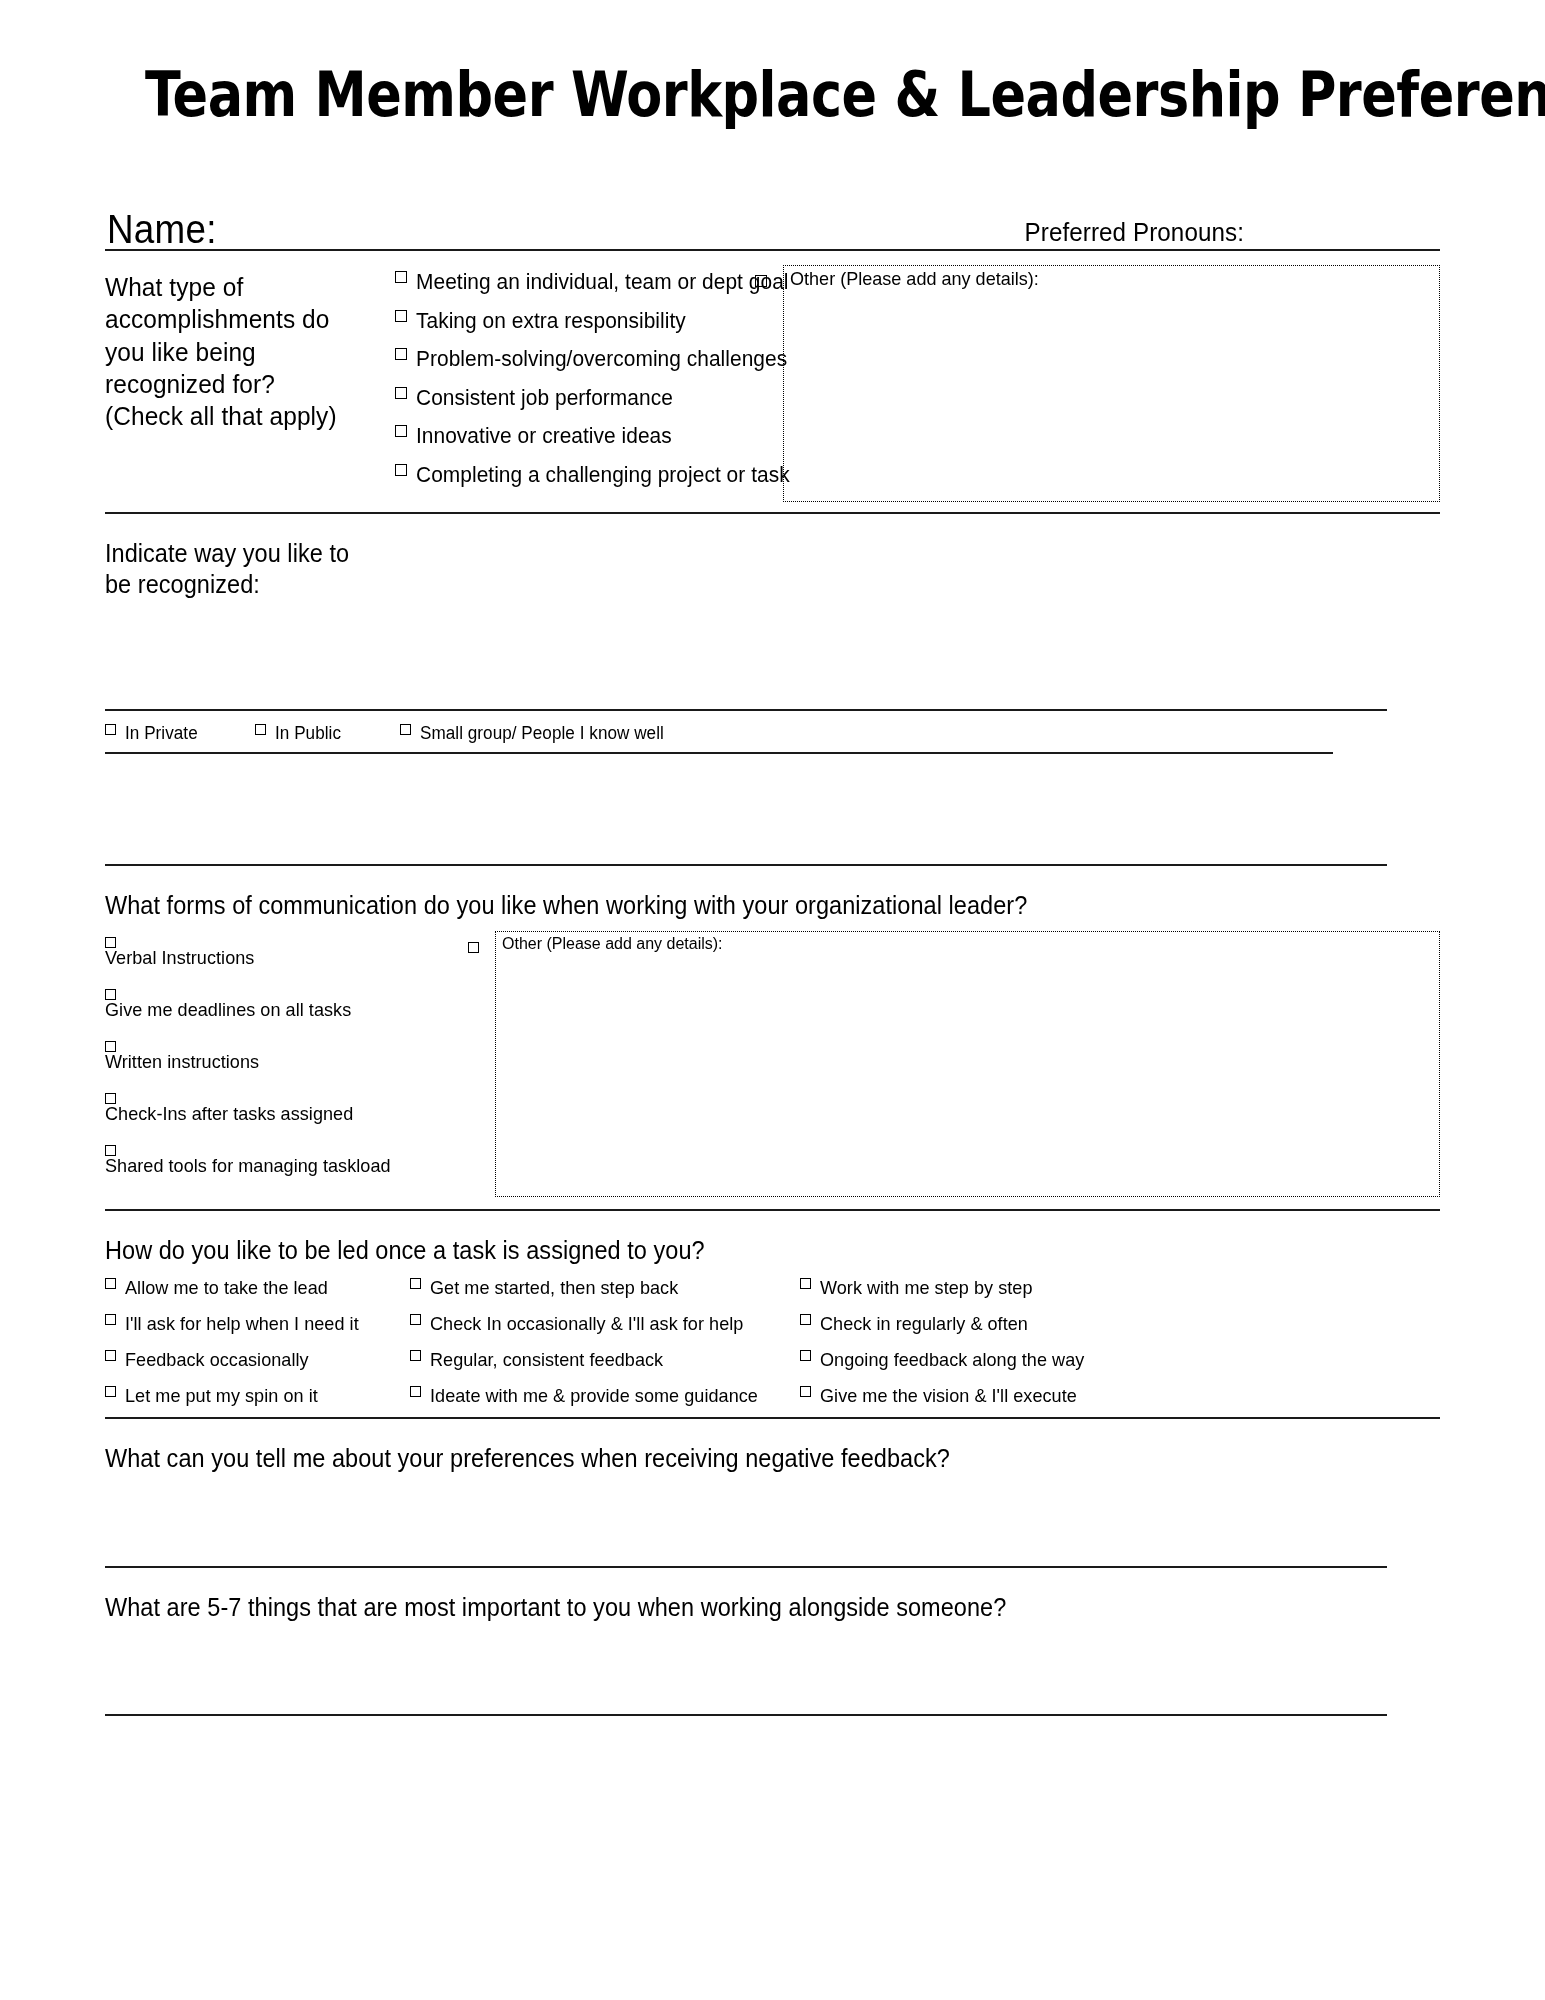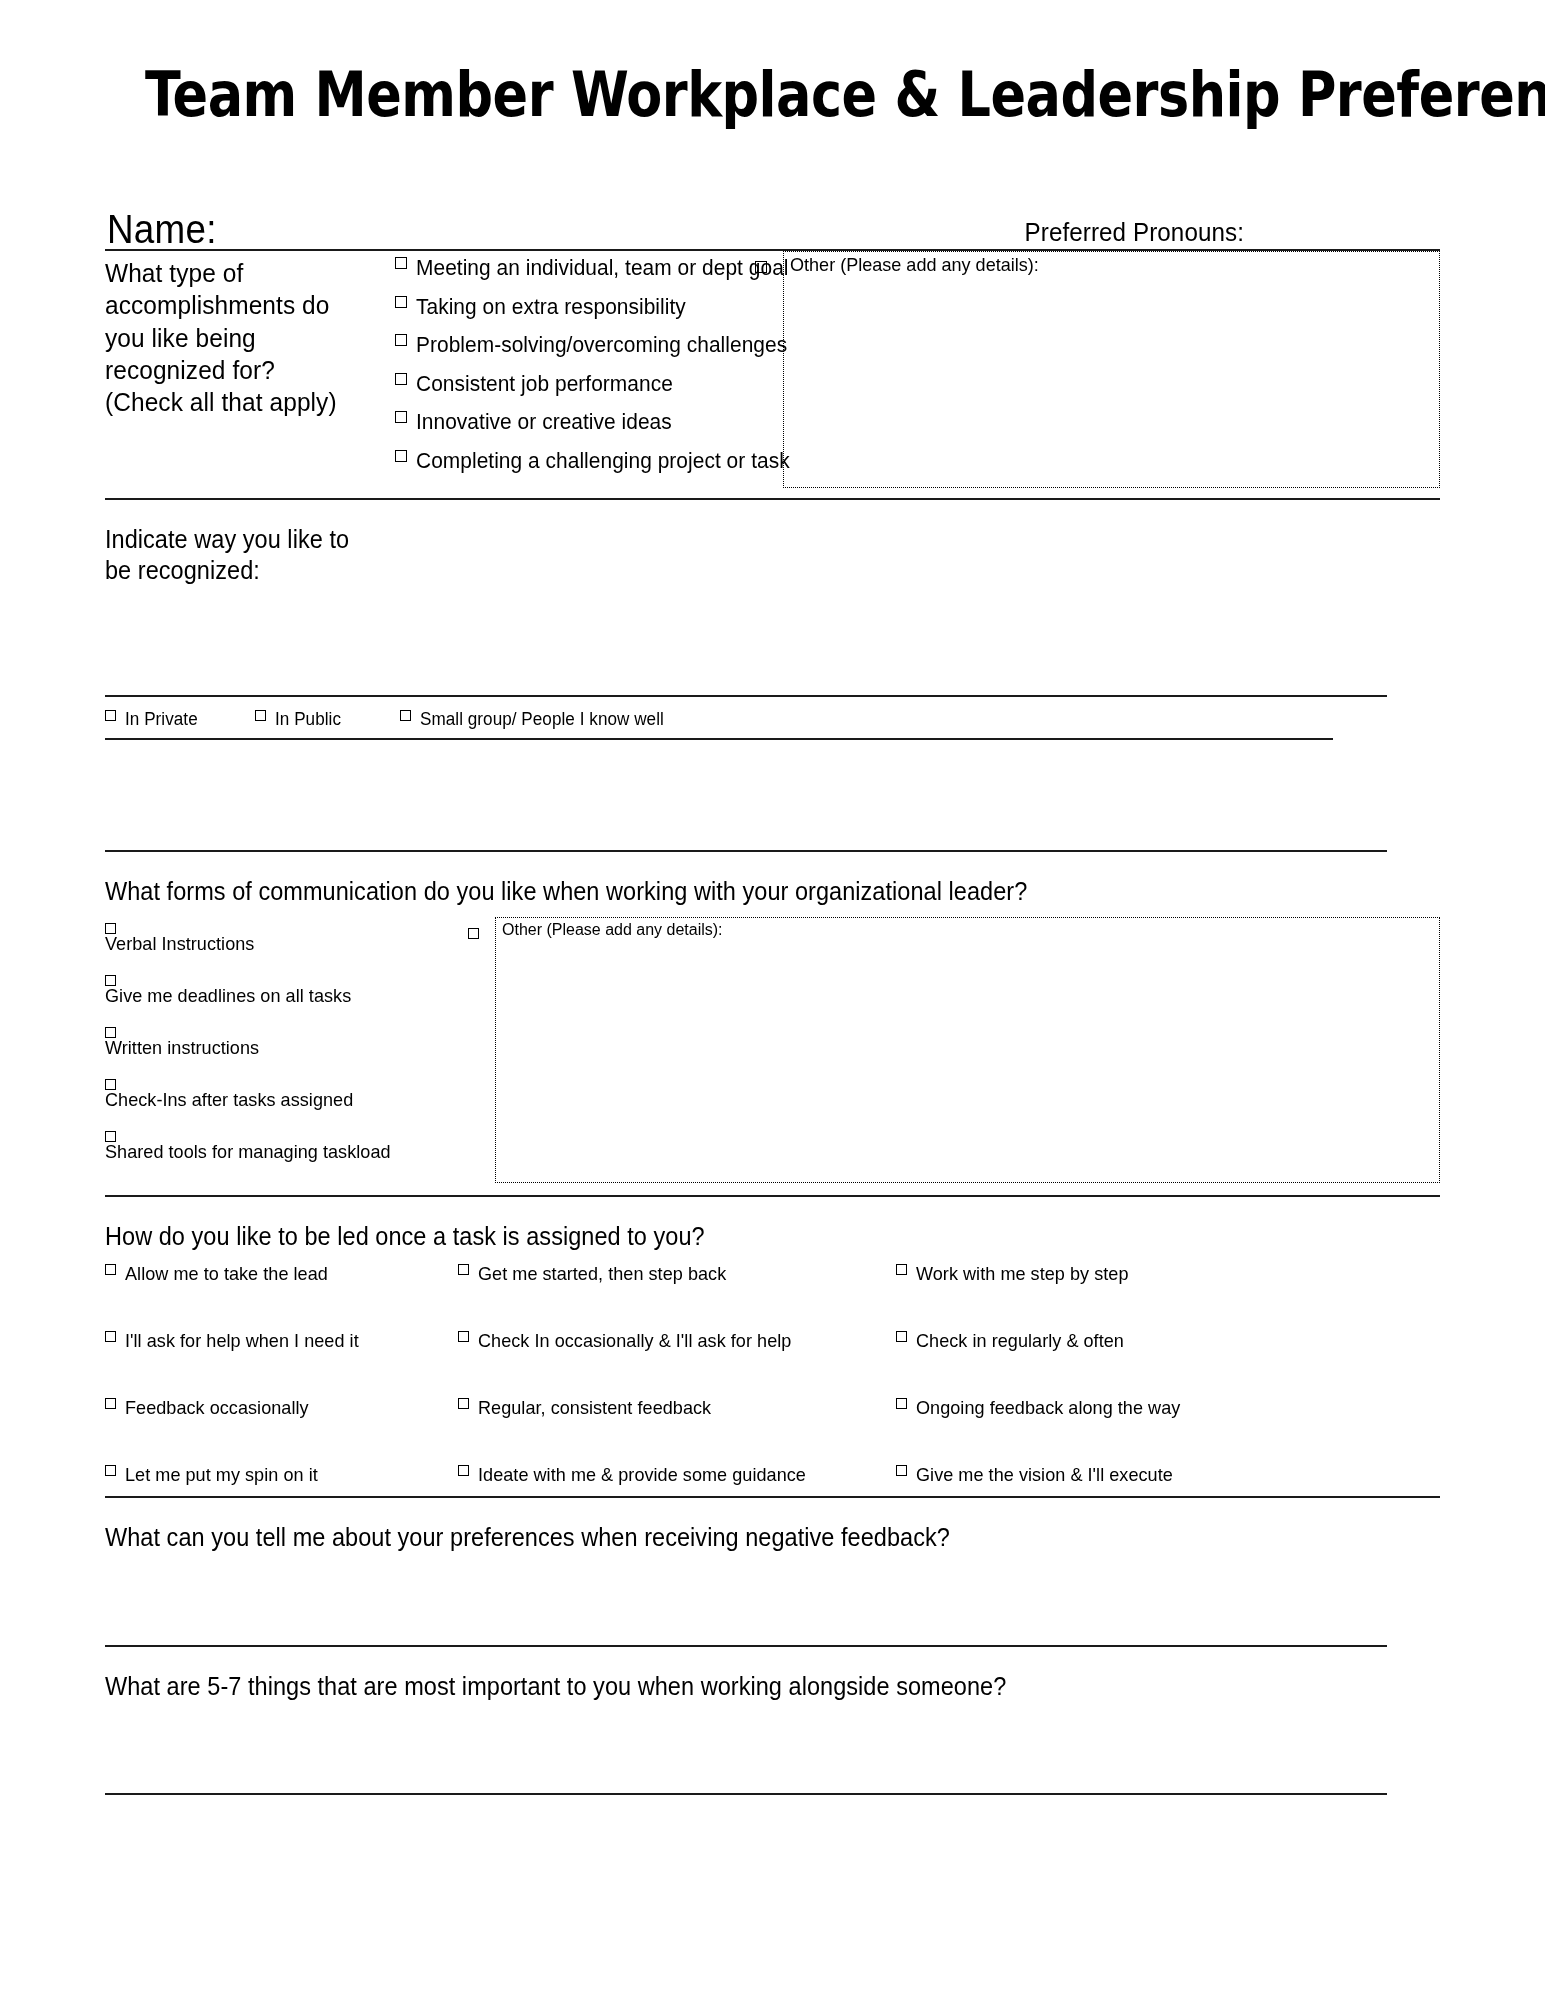--- a/index.html
+++ b/index.html
@@ -112,20 +112,21 @@
   }
   .chk-item .lbl {
     transform: scaleX(0.95);
     transform-origin: left top;
   }
 
   
   .q1 {
     position: relative;
     display: flex;
+    padding-top: 14px;
     padding-bottom: 10px;
     min-height: 196px;
     box-sizing: border-box;
   }
   .q1-prompt {
     width: 290px;
     flex: 0 0 290px;
     font-size: 26px;
     line-height: 1.24;
     letter-spacing: 0.1px;
@@ -225,21 +226,20 @@
     padding: 3px 6px;
   }
 
   
   .led-grid {
     display: grid;
     grid-template-columns: 305px 390px auto;
     row-gap: 17px;
     padding-top: 13px;
     padding-bottom: 12px;
-    gap: 48px;
   }
   .led-grid .chk-item { font-size: 19px; }
   .pb6 { padding-bottom: 6px; }
 </style>
 </head>
 <body>
 
 <div class="page">
 
   <div class="title">Team Member Workplace &amp; Leadership Preferences</div>

